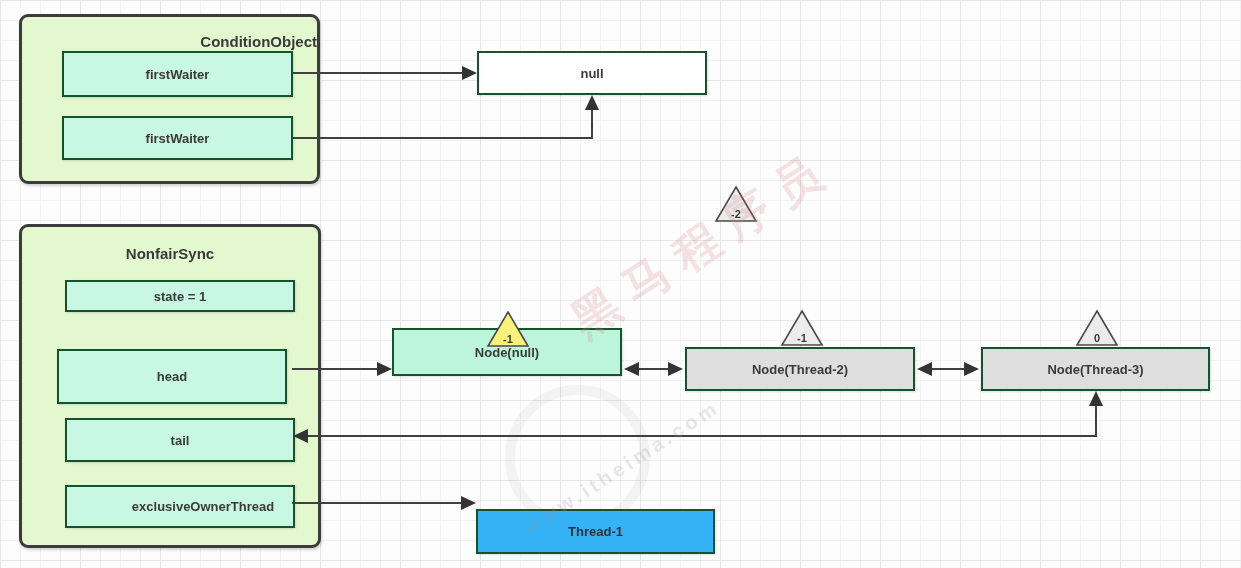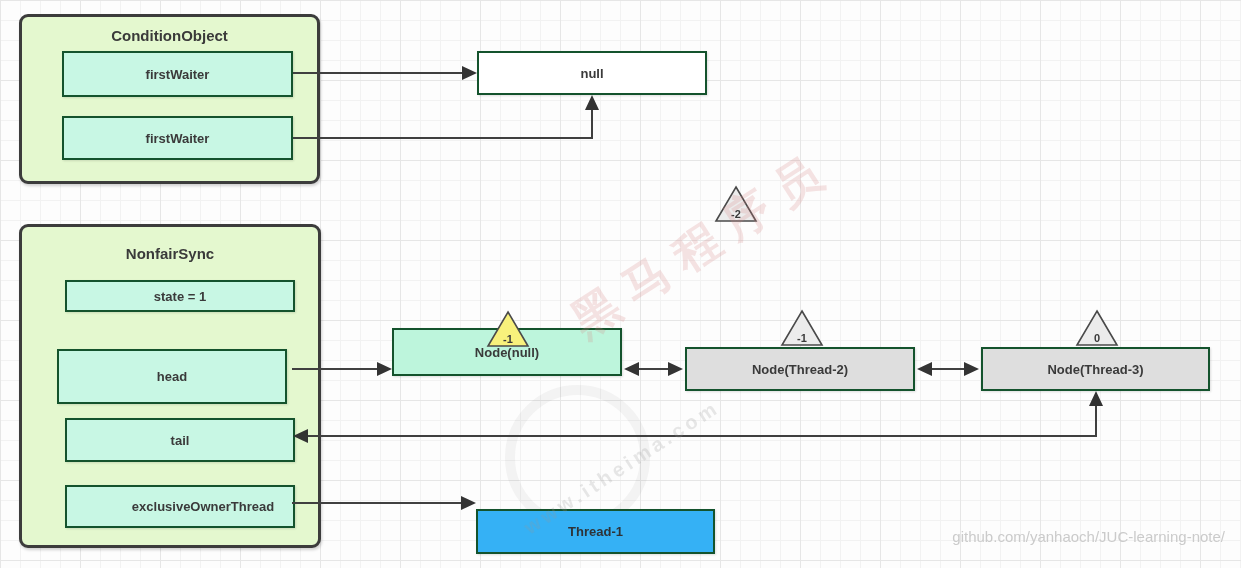--- a/index.html
+++ b/index.html
@@ -56,21 +56,21 @@
 </head>
 <body>
 
 <div id="root">
 
   <div id="wm-circle" class="abs"></div>
   <div id="wm-brand" class="wm">黑马程序员</div>
   <div id="wm-site" class="wm">www.itheima.com</div>
 
   <div class="abs group" style="left:19px;top:14px;width:301px;height:170px;">
-    <div class="group-title" style="top:10px;">ConditionObject</div>
+    <div class="group-title" style="top:16px;text-align:right;">ConditionObject</div>
     <div class="abs box field" style="left:40px;top:34px;width:231px;height:46px;">firstWaiter</div>
     <div class="abs box field" style="left:40px;top:99px;width:231px;height:44px;">firstWaiter</div>
   </div>
 
   <div class="abs box white" style="left:477px;top:51px;width:230px;height:44px;">null</div>
 
   <div class="abs group" style="left:19px;top:224px;width:302px;height:324px;">
     <div class="group-title" style="top:18px;">NonfairSync</div>
     <div class="abs box field" style="left:43px;top:53px;width:230px;height:32px;">state = 1</div>
     <div class="abs box field" style="left:35px;top:122px;width:230px;height:55px;">head</div>
@@ -133,15 +133,14 @@
       <polygon points="624,369 639,362 639,376"></polygon>
       <polygon points="683,369 668,362 668,376"></polygon>
       <polygon points="917,369 932,362 932,376"></polygon>
       <polygon points="979,369 964,362 964,376"></polygon>
       <polygon points="293,436 308,429 308,443"></polygon>
       <polygon points="1096,391 1089,406 1103,406"></polygon>
       <polygon points="476,503 461,496 461,510"></polygon>
     </g>
   </svg>
 
-  <div id="credit">github.com/yanhaoch/JUC-learning-note/</div>
 
 </div>
 
 </body></html>

